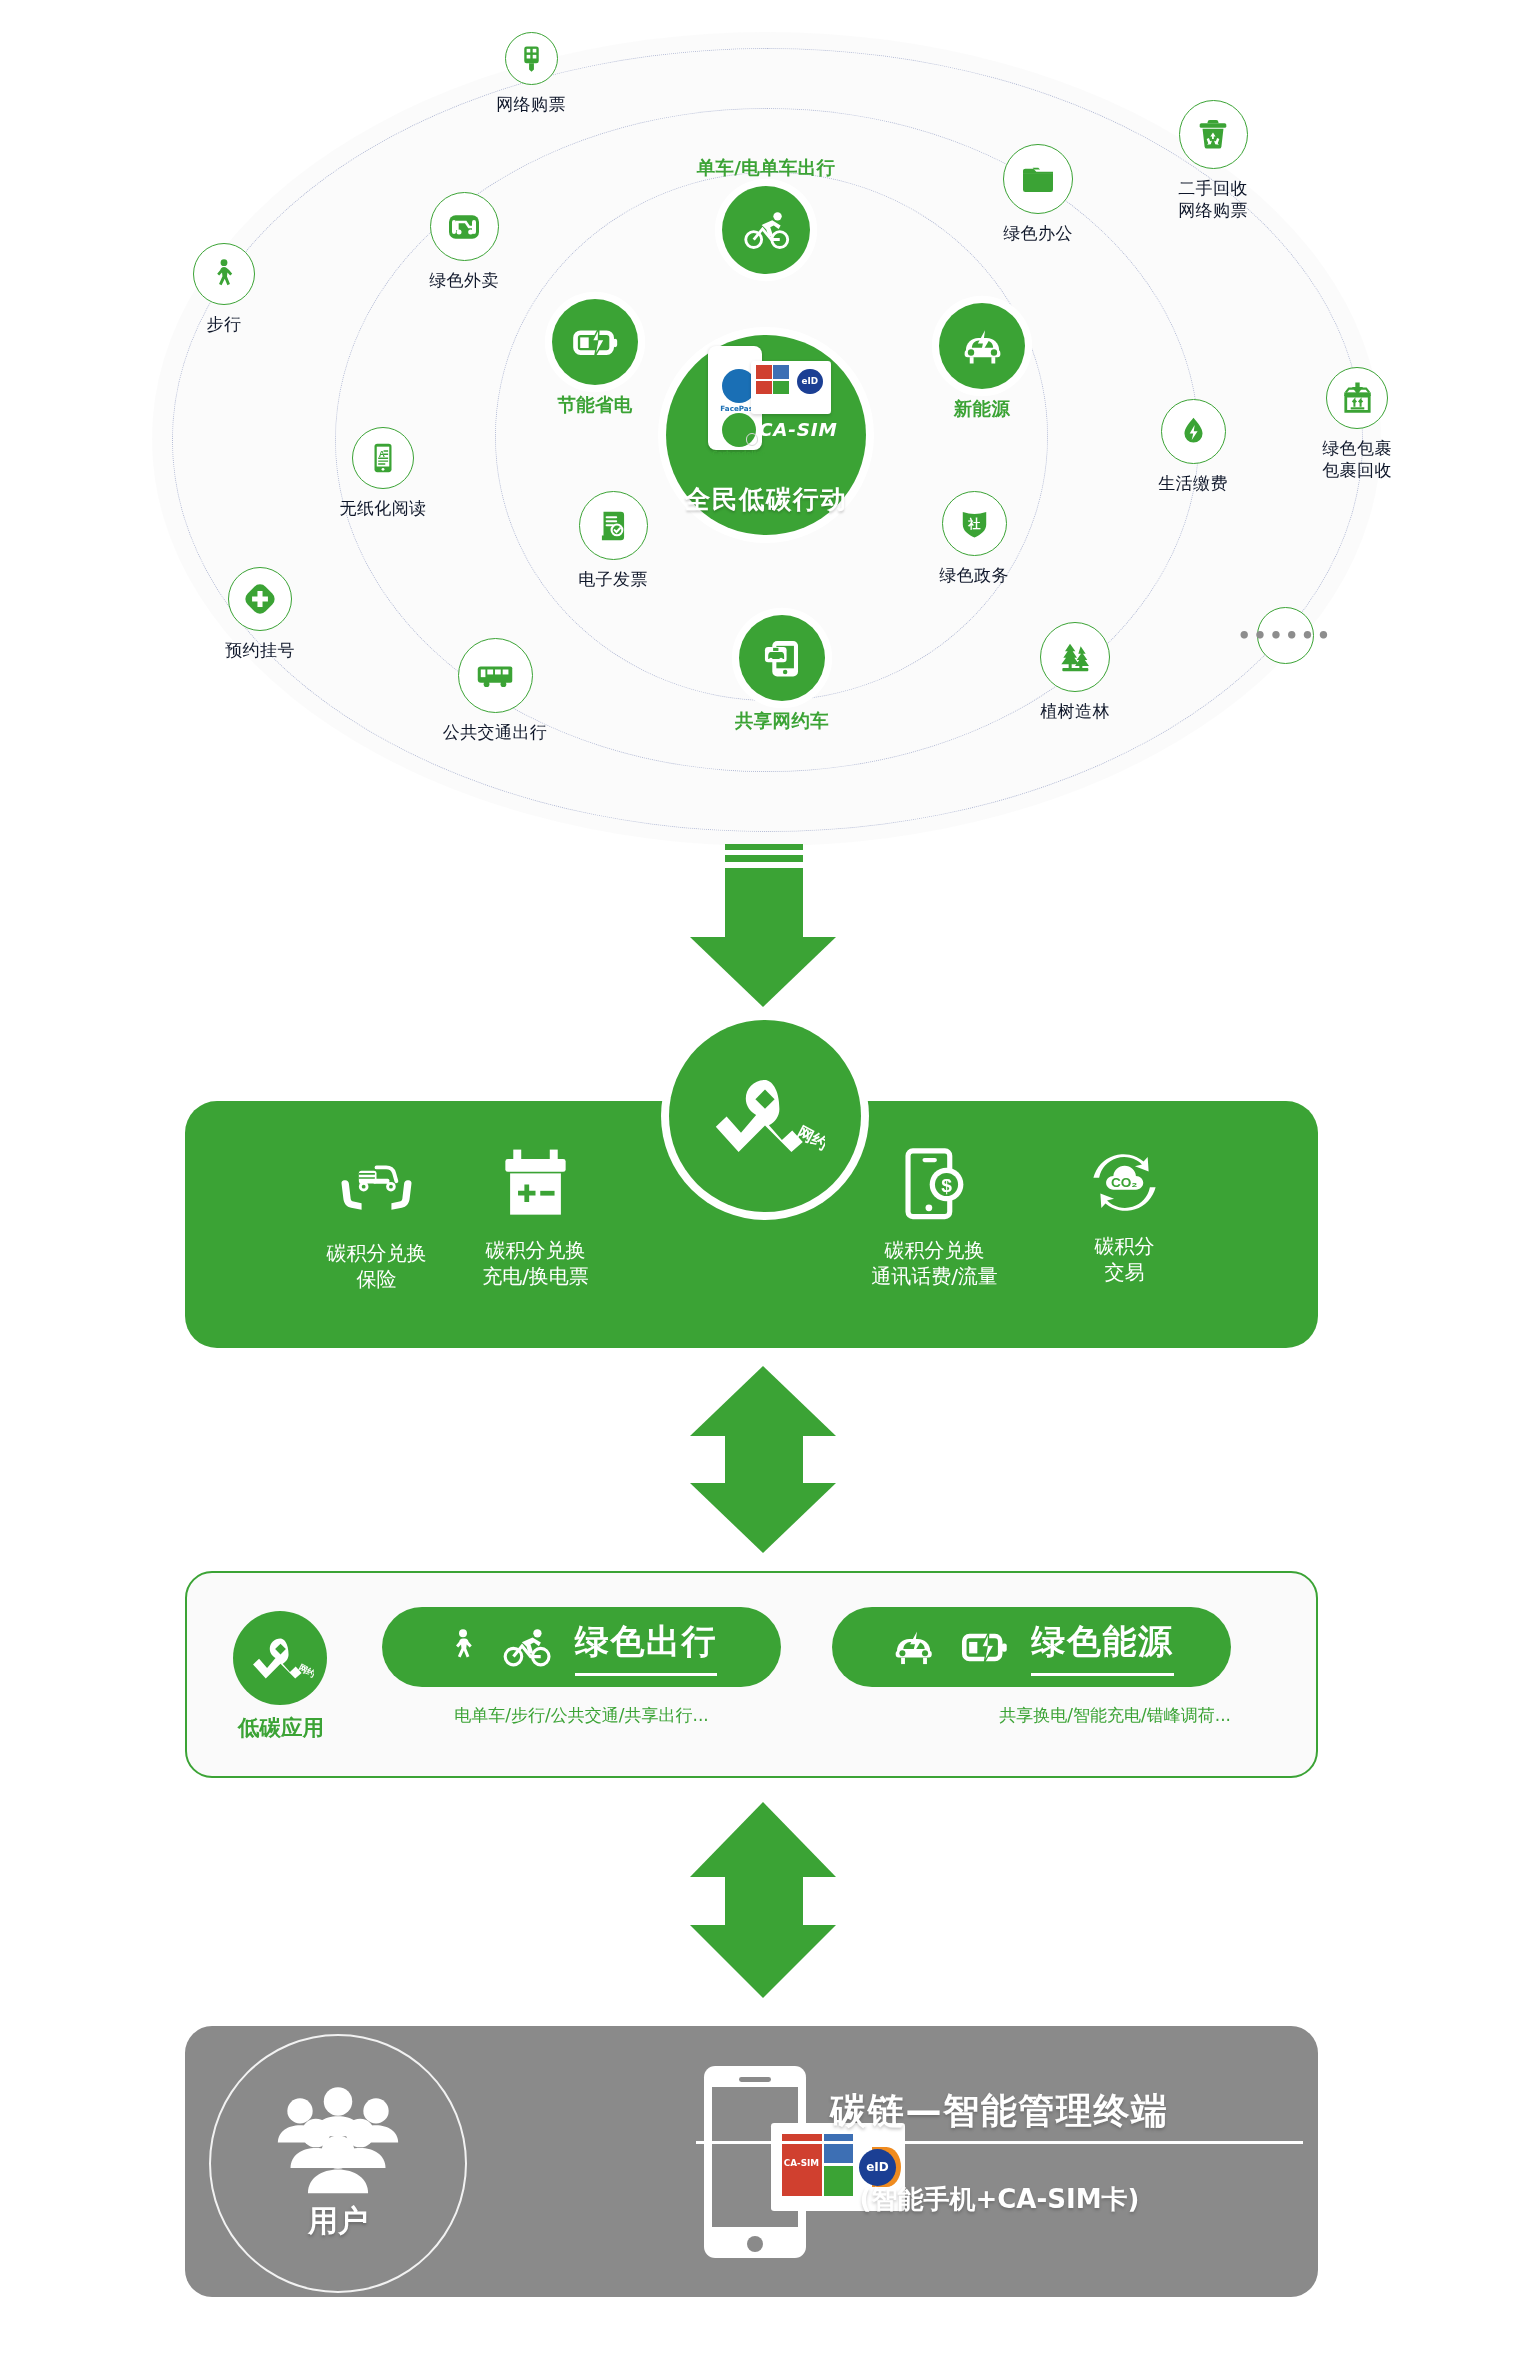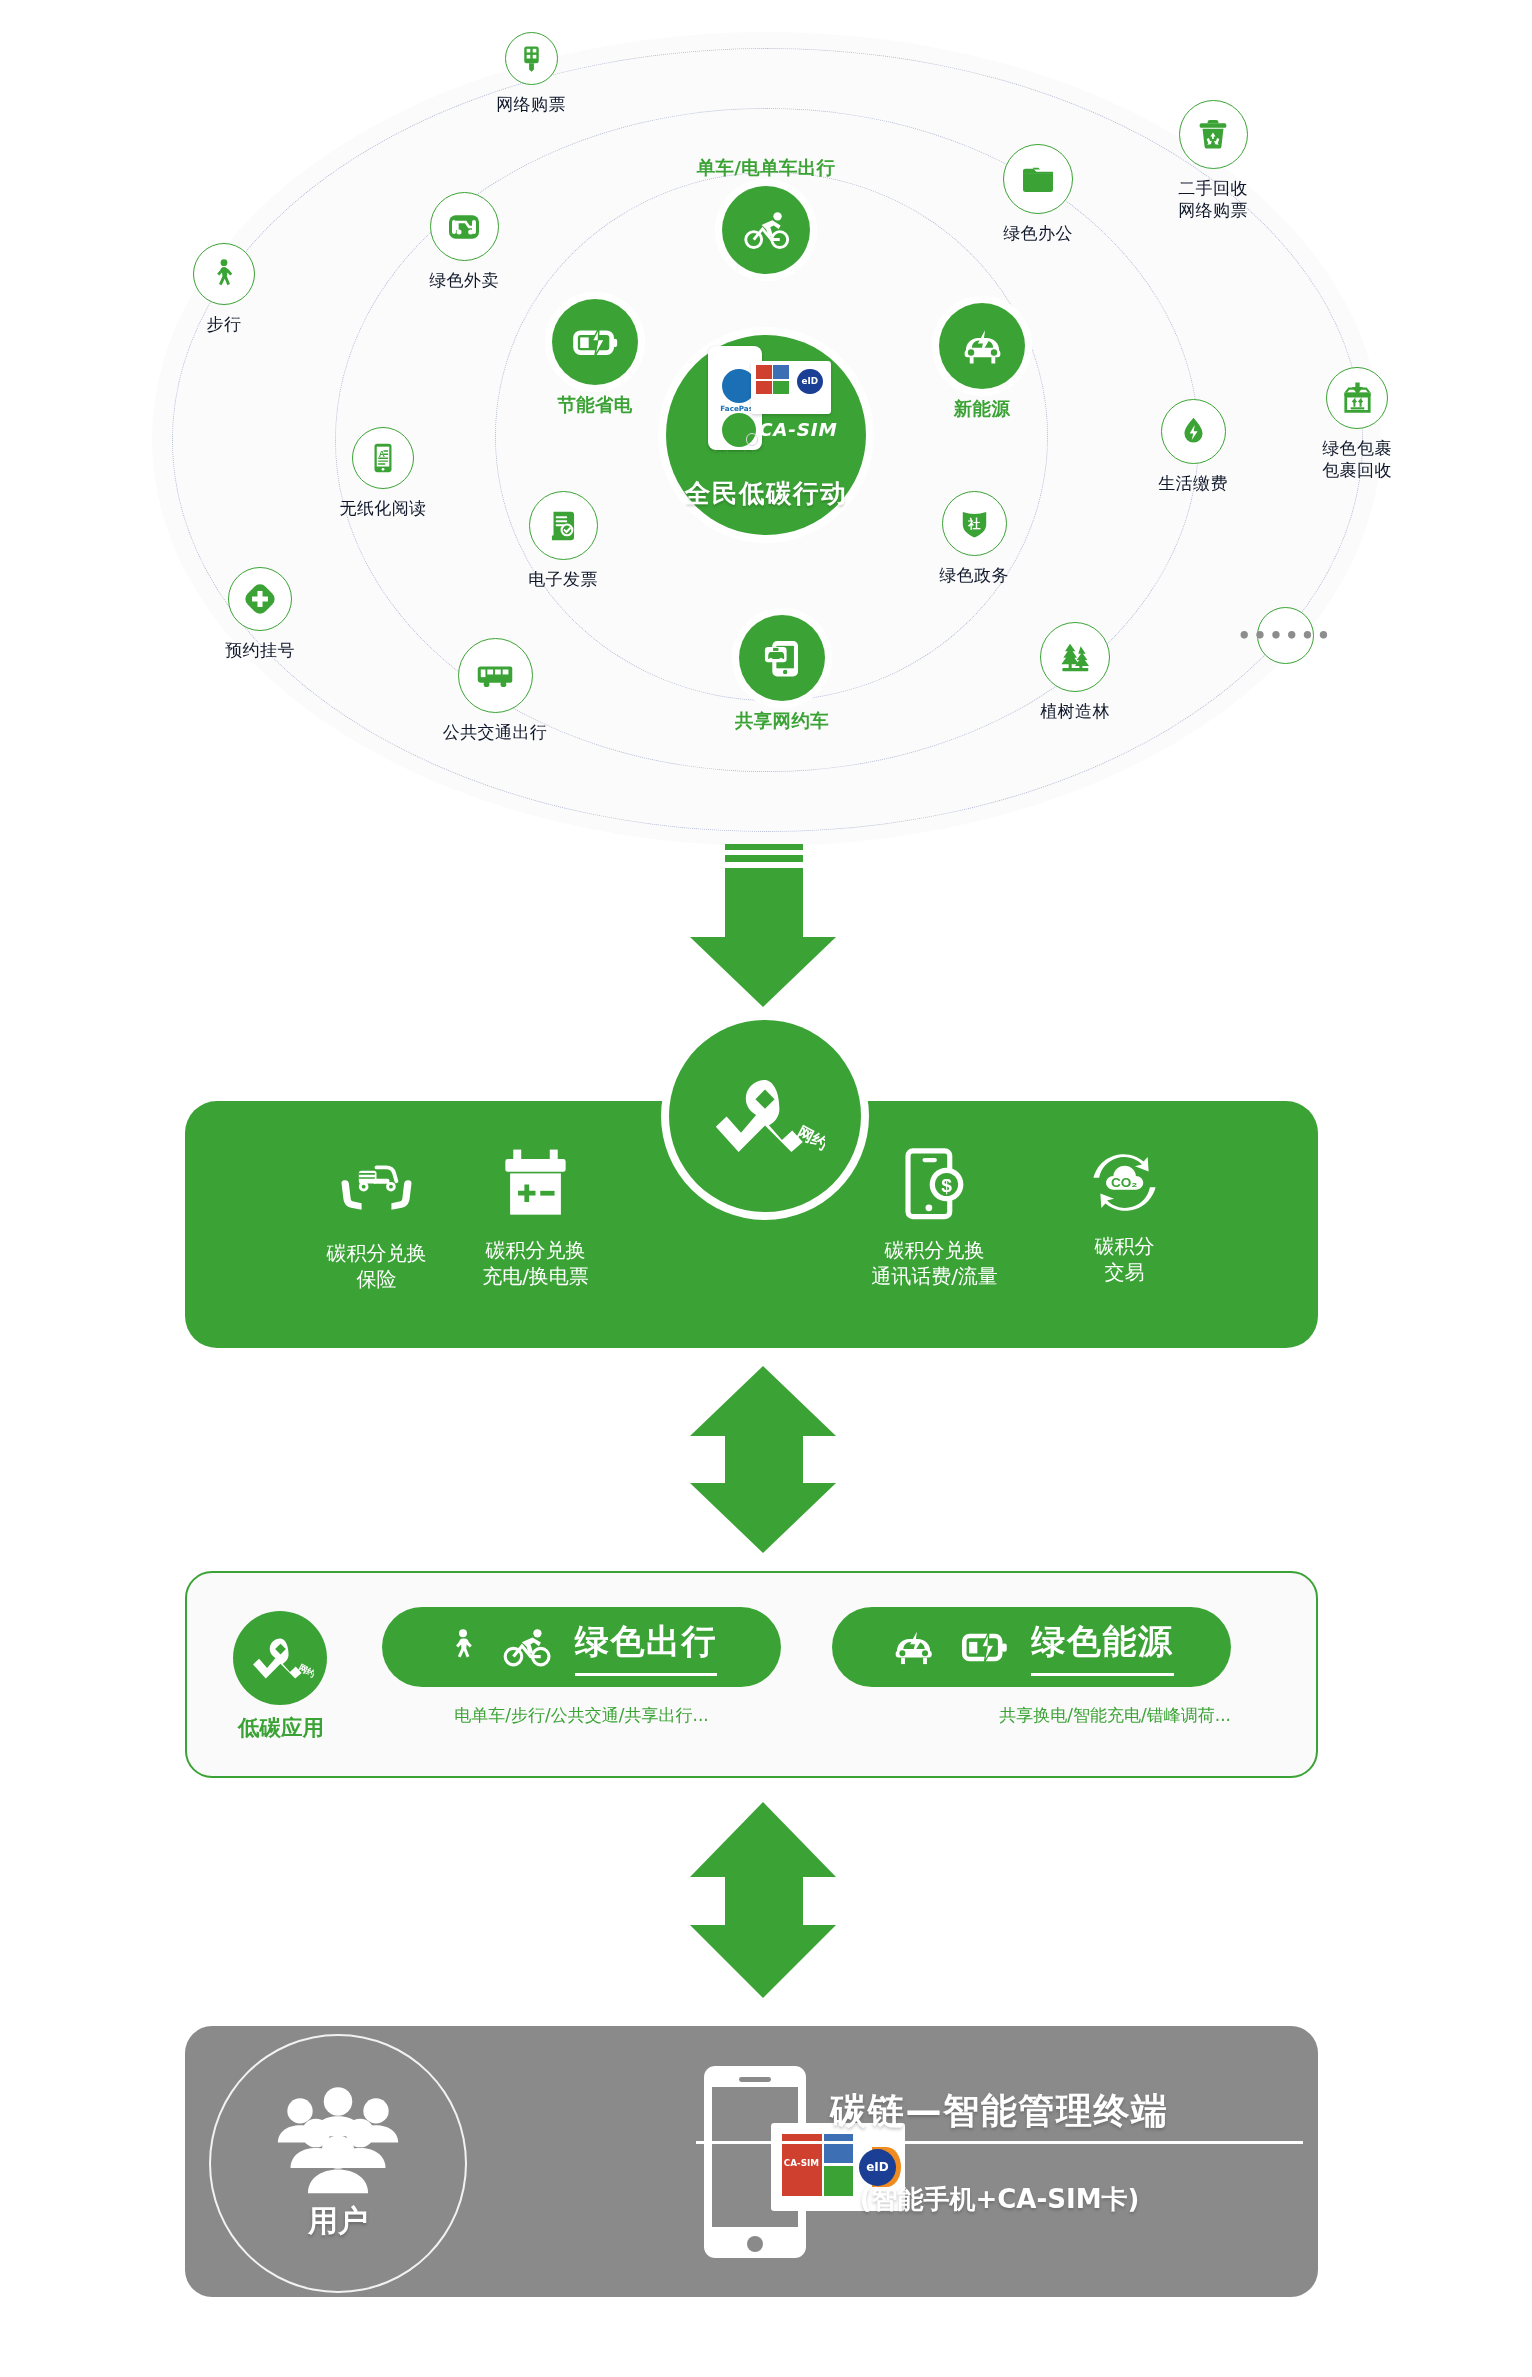--- a/index.html
+++ b/index.html
@@ -34,21 +34,21 @@
   }
 
   
   #hub{
     position:absolute;width:200px;height:200px;border-radius:50%;
     background:#3ba335;box-shadow:0 0 0 8px #ffffff;
     display:flex;flex-direction:column;align-items:center;justify-content:flex-start;
   }
   #hub .hubtitle{
     color:#fff;font-size:25.5px;font-weight:bold;letter-spacing:1.6px;
-    margin-top:10px;text-shadow:0 1.6px 2.4px rgba(0,0,0,.18);
+    margin-top:16px;text-shadow:0 1.6px 2.4px rgba(0,0,0,.18);
   }
   .phonecard{position:relative;width:168px;height:120px;margin-top:11.2px;}
   .mini-phone{
     position:absolute;left:25.5px;top:0;width:54px;height:104px;background:#fff;
     border-radius:8px;box-shadow:0 1.6px 3.2px rgba(0,0,0,.2);
   }
   .mini-screen{position:absolute;left:4px;top:9.6px;width:46px;height:77px;background:#fff;}
   .fp-badge{
     position:absolute;left:10.4px;top:12.8px;width:34px;height:34px;border-radius:50%;
     background:#1a6fb5;
@@ -247,21 +247,21 @@
         <rect x="8" y="8.6" width="3" height="2.6" fill="#fff"></rect>
         <rect x="12" y="8.6" width="3" height="2.6" fill="#fff"></rect>
         <rect x="16" y="8.6" width="3" height="2.6" fill="#fff"></rect>
         <circle cx="7.6" cy="16.3" r="1.5" fill="#3ba335"></circle>
           <circle cx="16.4" cy="16.3" r="1.5" fill="#3ba335"></circle>
       </svg>
     </div>
     <div class="lbl">公共交通出行</div>
   </div>
 
-  <div class="node" style="left:503px;top:491px;width:120px;">
+  <div class="node" style="left:553px;top:491px;width:120px;">
     <div class="ring" style="width:69px;height:69px;">
       <svg width="38" height="38" viewBox="0 0 24 24">
         <path d="M6 3h11a2 2 0 0 1 2 2v14a2 2 0 0 1-2 2H5v-3h1z" fill="#3ba335"></path>
         <path d="M8 6.5h6M8 9h6M8 11.5h4" stroke="#fff" stroke-width="1.3" stroke-linecap="round"></path>
         <circle cx="14.5" cy="14.5" r="3.4" fill="#3ba335" stroke="#fff" stroke-width="1.3"></circle>
         <path d="M13 14.6l1.2 1.2 2.2-2.4" stroke="#fff" stroke-width="1.3" fill="none" stroke-linecap="round"></path>
       </svg>
     </div>
     <div class="lbl">电子发票</div>
   </div>

